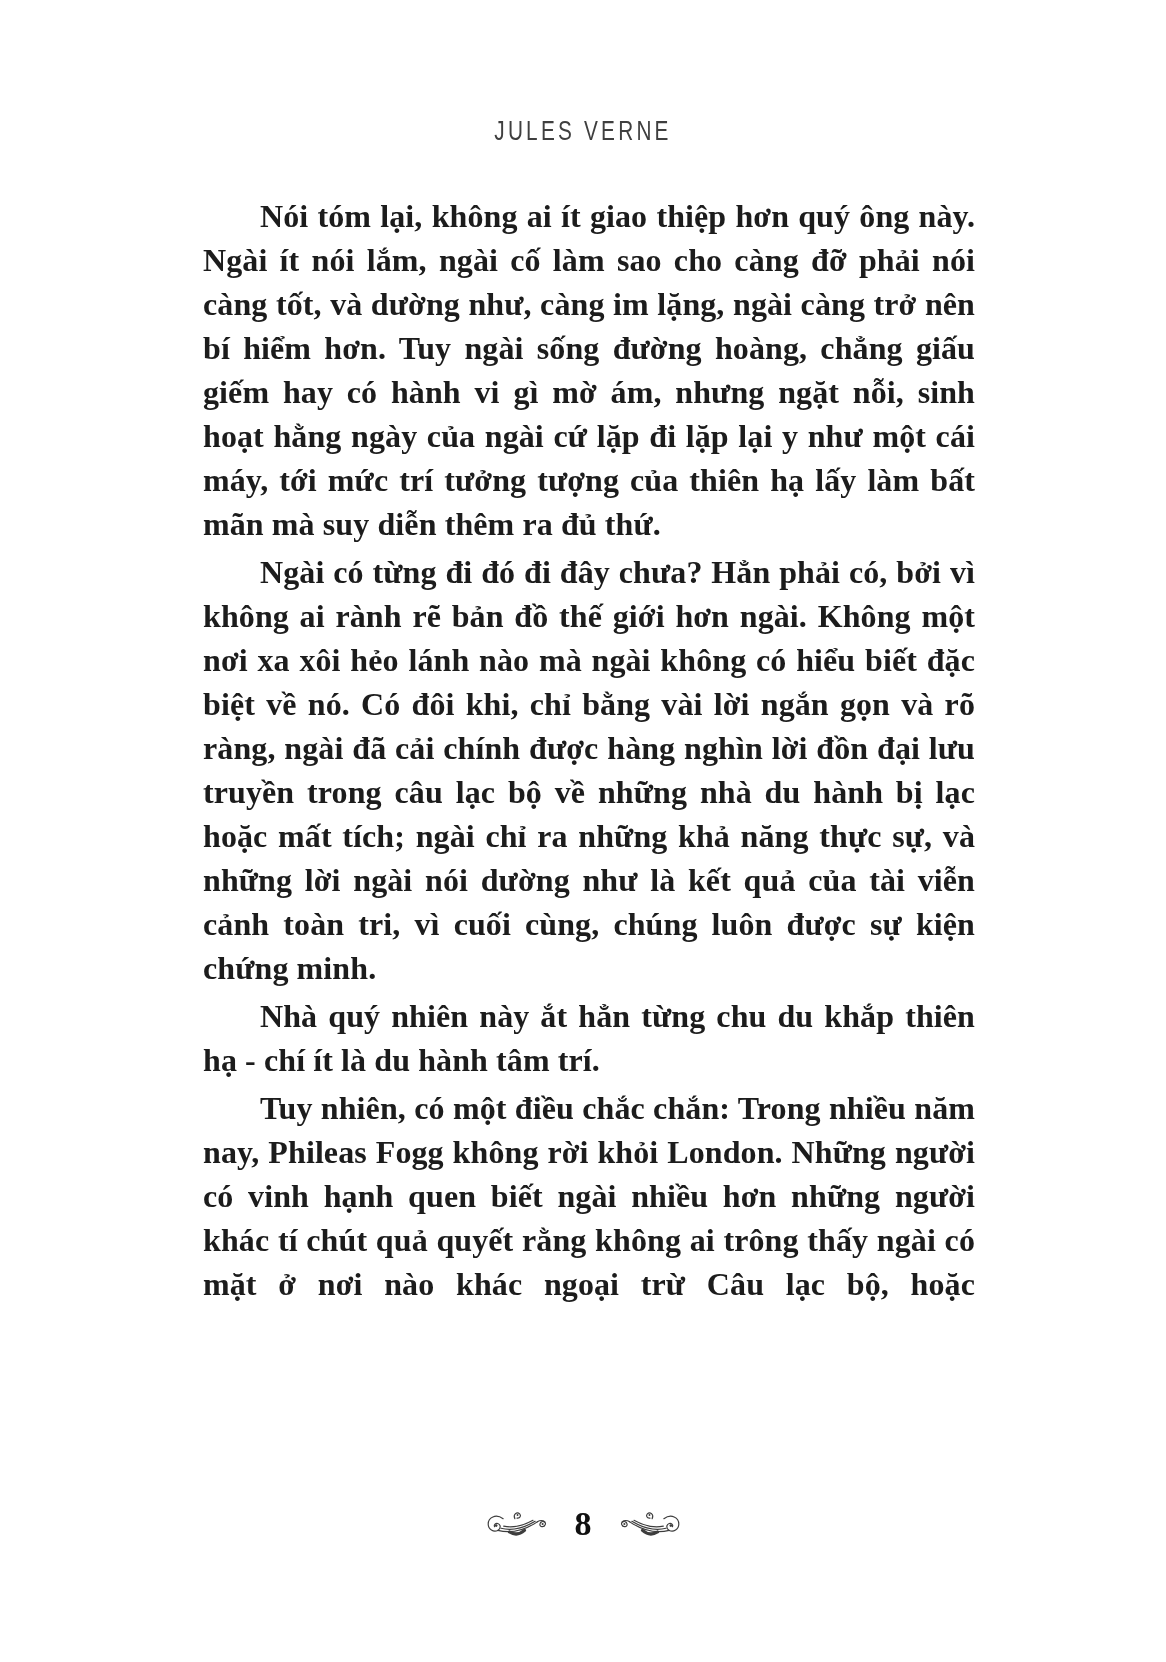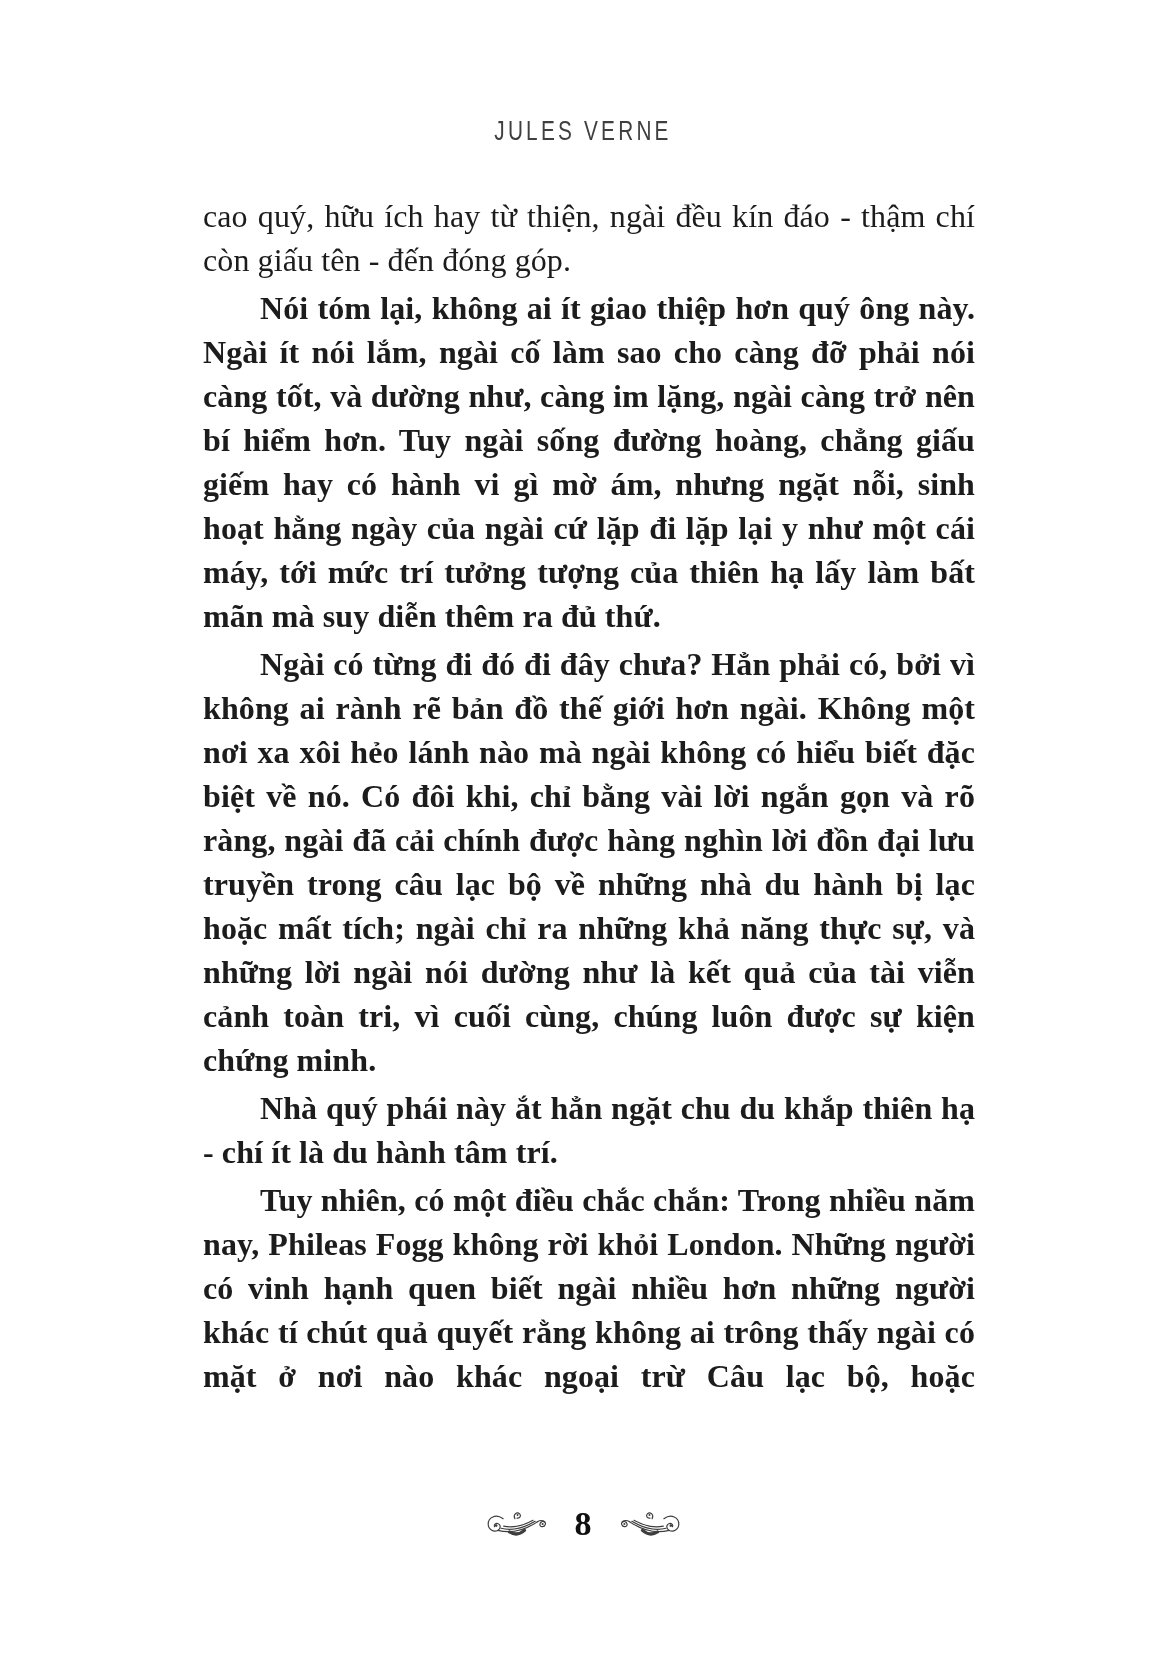--- a/index.html
+++ b/index.html
@@ -82,24 +82,23 @@
   }
 </style>
 </head>
 <body>
 
 <div class="page">
 
   <div class="running-head">JULES VERNE</div>
 
   <main class="text-block" id="text-block">
-      <p class="para">cao quý, hữu ích hay từ thiện, ngài đều kín đáo - thậm chí còn giấu tên - đến đóng góp.</p>
       <p class="para indent">Nói tóm lại, không ai ít giao thiệp hơn quý ông này. Ngài ít nói lắm, ngài cố làm sao cho càng đỡ phải nói càng tốt, và dường như, càng im lặng, ngài càng trở nên bí hiểm hơn. Tuy ngài sống đường hoàng, chẳng giấu giếm hay có hành vi gì mờ ám, nhưng ngặt nỗi, sinh hoạt hằng ngày của ngài cứ lặp đi lặp lại y như một cái máy, tới mức trí tưởng tượng của thiên hạ lấy làm bất mãn mà suy diễn thêm ra đủ thứ.</p>
       <p class="para indent">Ngài có từng đi đó đi đây chưa? Hẳn phải có, bởi vì không ai rành rẽ bản đồ thế giới hơn ngài. Không một nơi xa xôi hẻo lánh nào mà ngài không có hiểu biết đặc biệt về nó. Có đôi khi, chỉ bằng vài lời ngắn gọn và rõ ràng, ngài đã cải chính được hàng nghìn lời đồn đại lưu truyền trong câu lạc bộ về những nhà du hành bị lạc hoặc mất tích; ngài chỉ ra những khả năng thực sự, và những lời ngài nói dường như là kết quả của tài viễn cảnh toàn tri, vì cuối cùng, chúng luôn được sự kiện chứng minh.</p>
-      <p class="para indent">Nhà quý phái này ắt hẳn ngặt chu du khắp thiên hạ - chí ít là du hành tâm trí.</p>
+      <p class="para indent">Nhà quý nhiên này ắt hẳn từng chu du khắp thiên hạ - chí ít là du hành tâm trí.</p>
       <p class="para indent justify-last">Tuy nhiên, có một điều chắc chắn: Trong nhiều năm nay, Phileas Fogg không rời khỏi London. Những người có vinh hạnh quen biết ngài nhiều hơn những người khác tí chút quả quyết rằng không ai trông thấy ngài có mặt ở nơi nào khác ngoại trừ Câu lạc bộ, hoặc</p>
     </main>
 
   <footer class="page-footer">
 
     <span class="flourish flourish-left">
       <svg viewBox="0 0 120 52" xmlns="http://www.w3.org/2000/svg" aria-hidden="true">
         <g fill="none" stroke="#3d3d3d" stroke-width="2.2" stroke-linecap="round">
           <path d="M34,16 C20,6 6,14 6,26 C6,36 16,42 24,38 C30,35 30,27 24,25 C20,24 16,27 18,31"></path>
           <path d="M24,38 C48,44 74,38 98,22"></path>

